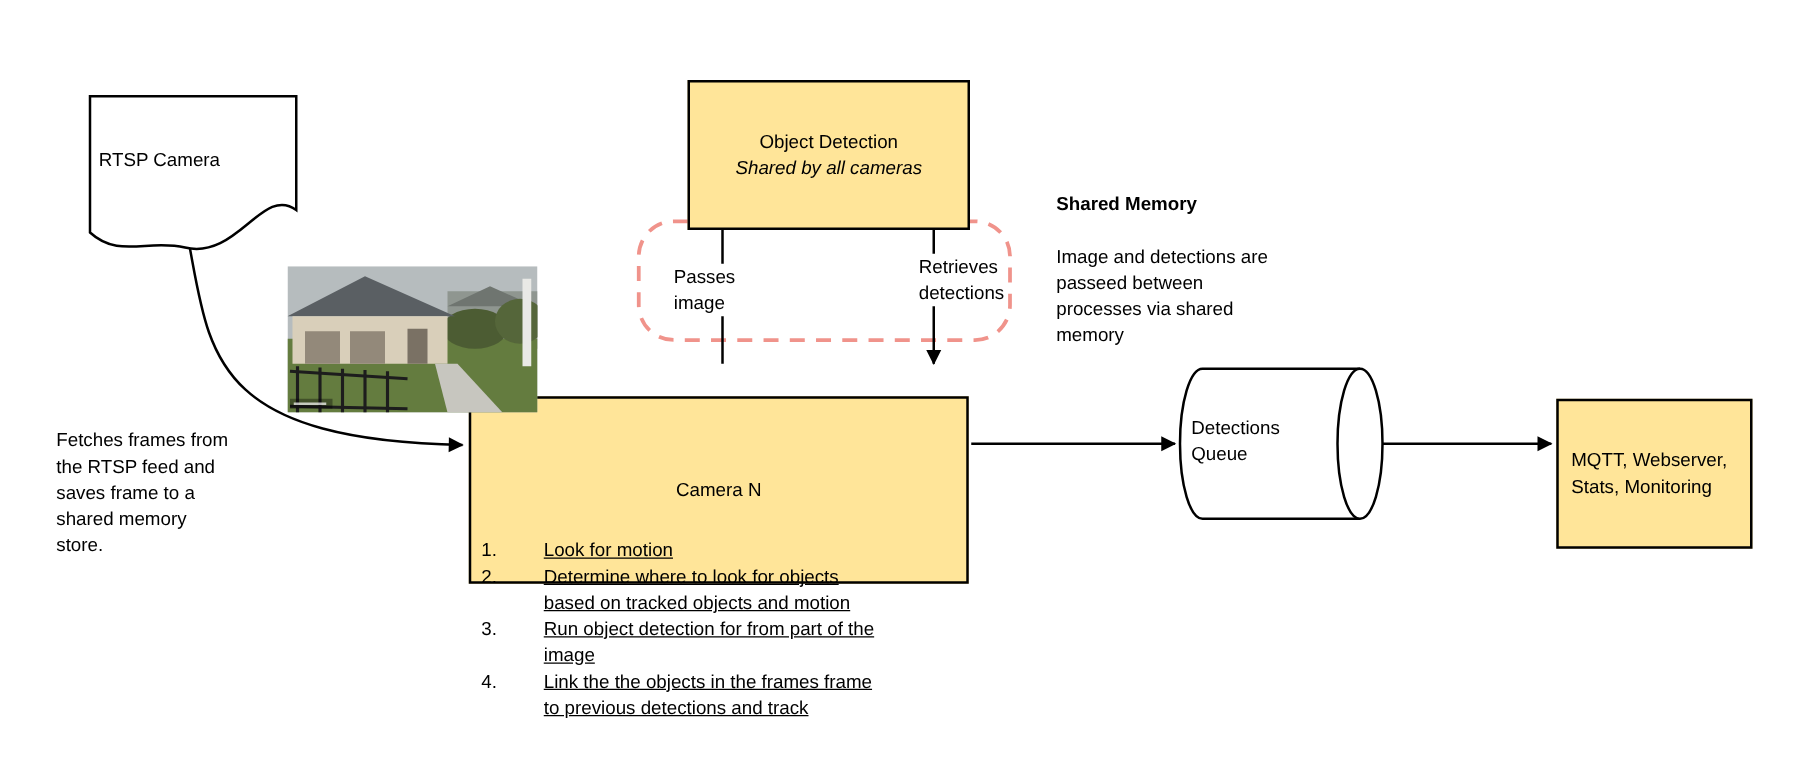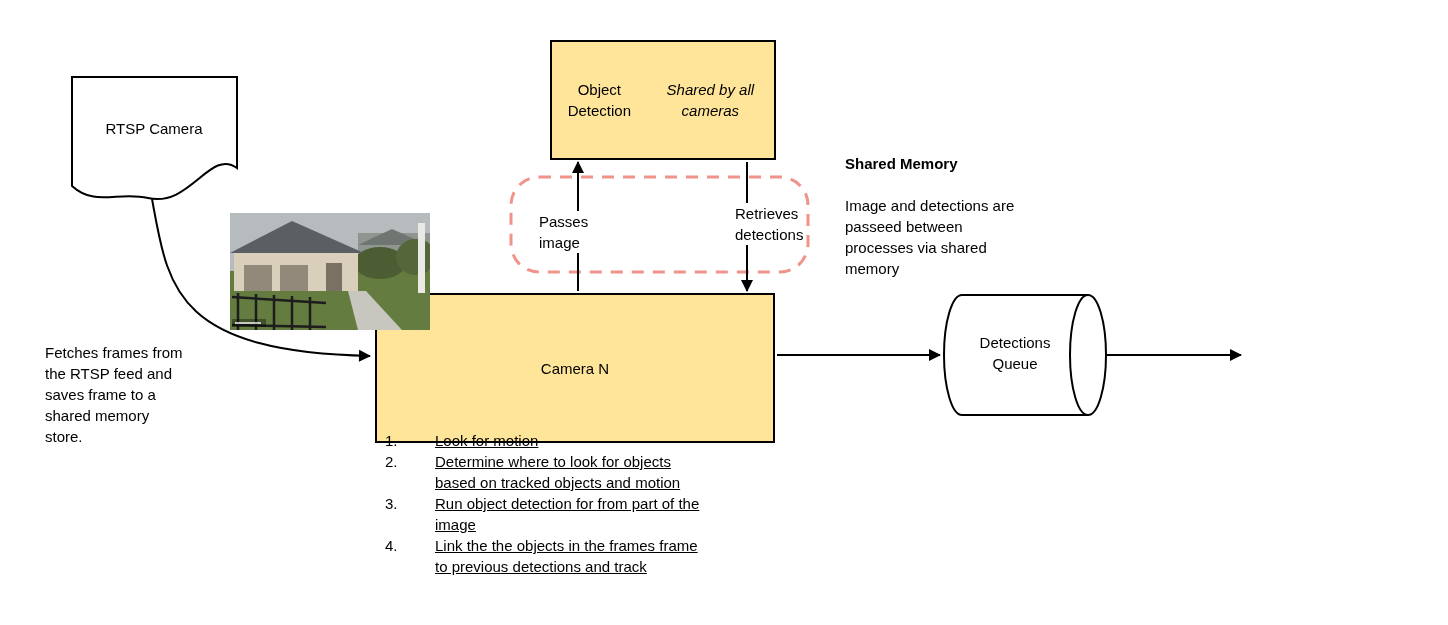--- a/index.html
+++ b/index.html
@@ -20,36 +20,38 @@
     position: absolute;
     left: 0; top: 0;
     pointer-events: none;
   }
 
   .node {
     position: absolute;
     background: #ffe599;
     border: 2px solid #000;
     display: flex;
+    flex-direction: column;
     align-items: center;
     justify-content: center;
     text-align: center;
     white-space: pre-line;
+    margin-top: 24px;
   }
   .node .subtitle { font-style: italic; }
 
   .node-outputs {
     align-items: flex-start;
     text-align: left;
     padding-left: 10px;
   }
 
   .shape-label {
     position: absolute;
-    text-align: center;
+    text-align: left;
     white-space: pre-line;
   }
 
   .note {
     position: absolute;
     white-space: pre-line;
   }
   .note .note-title { font-weight: bold; }
 
   .edge-label {
@@ -103,20 +105,24 @@
 
   <div class="node" style="left:550px; top:40px; width:226px; height:120px;">
     <div>Object Detection</div>
     <div class="subtitle">Shared by all cameras</div>
   </div>
 
   <div class="node" style="left:375px; top:293px; width:400px; height:150px;">
     <div>Camera N</div>
   </div>
 
+  <div class="node node-outputs" style="left:1245px; top:295px; width:157px; height:120px;">
+    <div>MQTT, Webserver,
+Stats, Monitoring</div>
+  </div>
 
   <div class="shape-label" style="left:953px; top:332px; width:124px;">Detections
 Queue</div>
 
   <div class="edge-label" style="left:537px; top:211px;">Passes
 image</div>
   <div class="edge-label" style="left:701px; top:203px;margin-left:32px;">Retrieves
 detections</div>
 
   <div class="note" style="left:45px; top:342px; width:195px;">Fetches frames from

